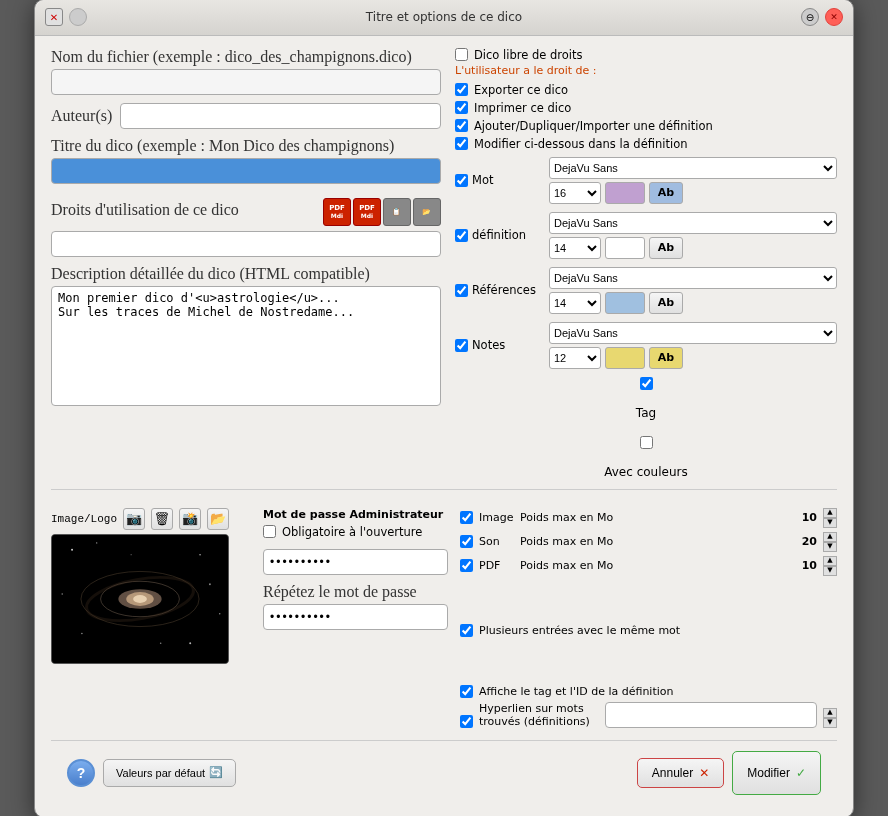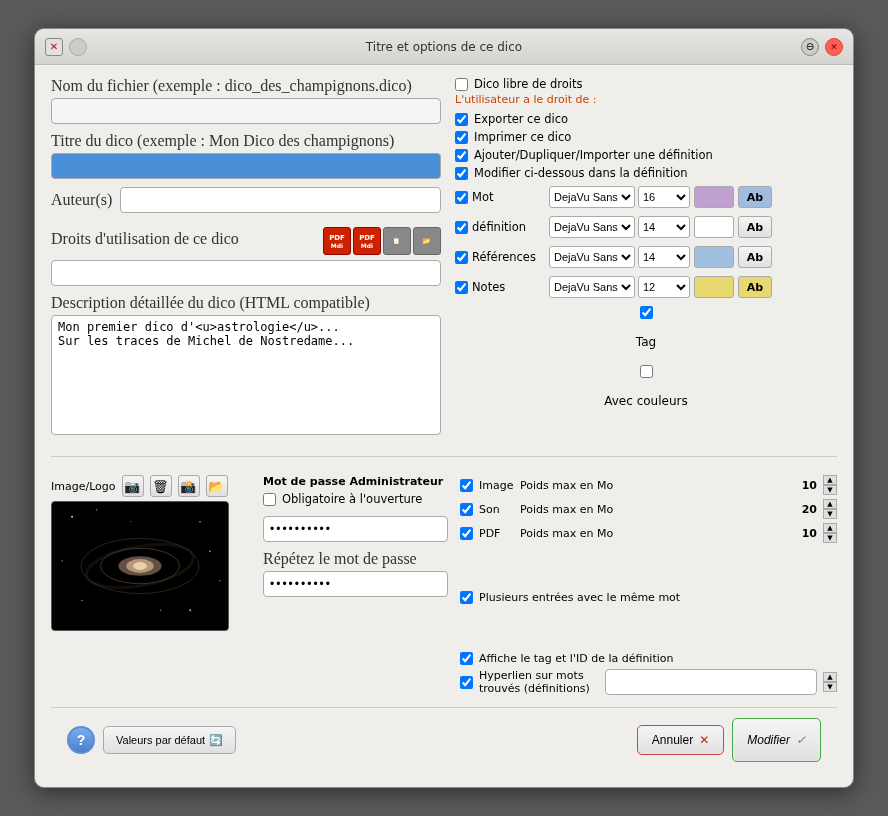--- a/index.html
+++ b/index.html
@@ -127,20 +127,21 @@
     }
     .font-row-label {
       display: flex;
       align-items: center;
       gap: 4px;
       width: 90px;
       font-size: 11.5px;
     }
     .font-controls {
       display: flex;
+      flex-direction: column;
       gap: 3px;
       flex: 1;
     }
     .font-controls-row {
       display: flex;
       align-items: center;
       gap: 4px;
     }
     .font-select {
       flex: 1;
@@ -198,21 +199,21 @@
     }
     .image-section {
       flex: 0 0 200px;
     }
     .image-header {
       display: flex;
       align-items: center;
       gap: 6px;
       margin-bottom: 4px;
     }
-    .image-label { font-size: 11px; }
+    .image-label { font-size: 11px; font-family: Liberation Mono, monospace; }
     .icon-btn {
       width: 22px;
       height: 22px;
       border: 1px solid #aaa;
       border-radius: 3px;
       background: linear-gradient(to bottom, #f5f5f5, #e0e0e0);
       display: flex;
       align-items: center;
       justify-content: center;
       cursor: pointer;
@@ -285,21 +286,21 @@
     .bottom-checkbox-row {
       display: flex;
       align-items: center;
       gap: 6px;
       margin-bottom: 4px;
       font-size: 11px;
       margin-top: 48px;
     }
     .hyperlien-row {
       display: flex;
-      align-items: center;
+      align-items: flex-end;
       gap: 6px;
       font-size: 11px;
       margin-bottom: 4px;
     }
     .hyperlien-num {
       width: 30px;
       height: 22px;
       border: 1px solid #aaa;
       border-radius: 3px;
       background: #fff;
@@ -358,21 +359,20 @@
       height: 44px;
       padding: 0 14px;
       border: 1px solid #44aa44;
       border-radius: 5px;
       background: linear-gradient(to bottom, #f5f5f5, #e0e0e0);
       font-size: 12px;
       cursor: pointer;
       display: flex;
       align-items: center;
       gap: 6px;
-      font-style: italic;
     }
     .mondico-badge {
       background: #1a4fa0;
       color: #fff;
       font-size: 14px;
       font-weight: bold;
       padding: 2px 6px;
       border-radius: 3px;
       display: inline-block;
     }
@@ -426,28 +426,28 @@
 
     <div style="display:flex;gap:14px;position:relative;">
 
       <div class="left-panel">
 
         <div class="row">
           <label class="field-label">Nom du fichier (exemple : dico_des_champignons.dico)</label>
           <input type="text" style="background: rgb(245, 245, 245); color: rgb(102, 102, 102);" readonly="">
         </div>
 
+        <div class="row" style="display:flex;align-items:center;gap:8px;">
+          <label class="field-label" style="margin-bottom:0;white-space:nowrap;">Auteur(s)</label>
+          <input type="text" style="flex: 1 1 0%;">
+        </div>
+
         <div class="row">
           <label class="field-label">Titre du dico (exemple : Mon Dico des champignons)</label>
           <input type="text" style="background: rgb(74, 144, 217); color: rgb(255, 255, 255);">
-        </div>
-
-        <div class="row" style="display:flex;align-items:center;gap:8px;">
-          <label class="field-label" style="margin-bottom:0;white-space:nowrap;">Auteur(s)</label>
-          <input type="text" style="flex: 1 1 0%;">
         </div>
 
         <div class="row" style="margin-top:6px;">
           <div style="display:flex;align-items:center;justify-content:space-between;margin-bottom:3px;">
             <label class="field-label" style="margin-bottom:0;">Droits d'utilisation de ce dico</label>
 
             <div class="pdf-icon-wrap">
               <div class="pdf-icon">
                   <div style="font-size:7px;">PDF</div>
                   <div style="font-size:6px;">Mdi</div>

